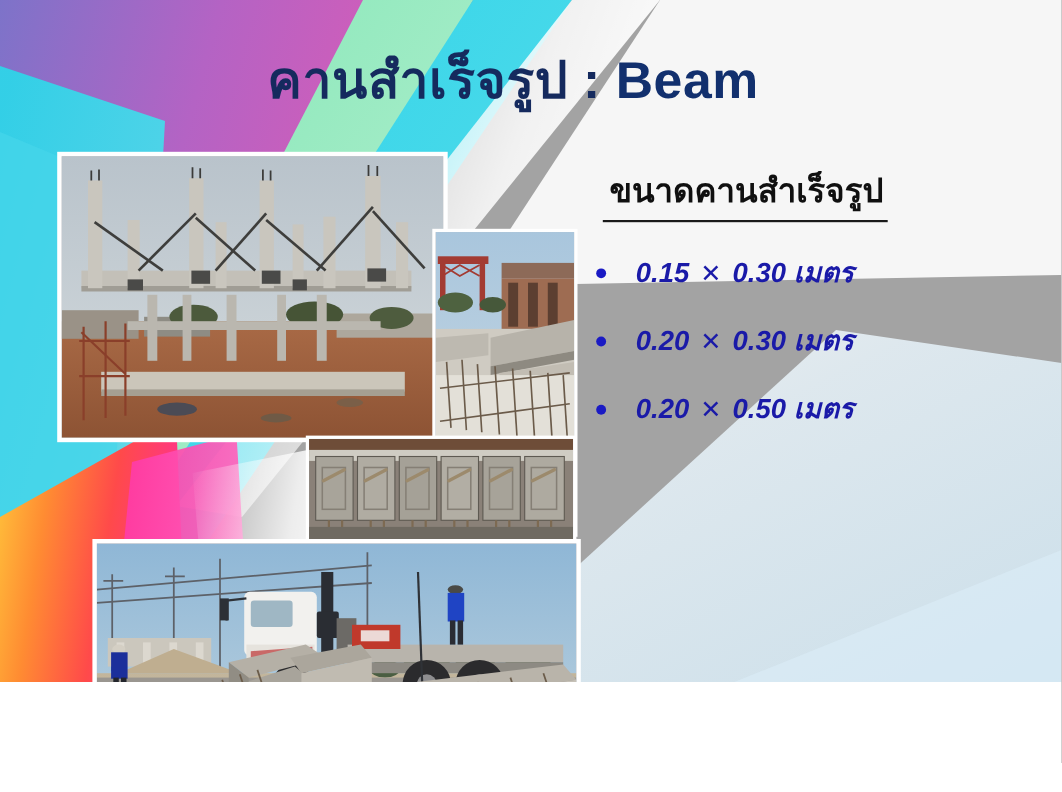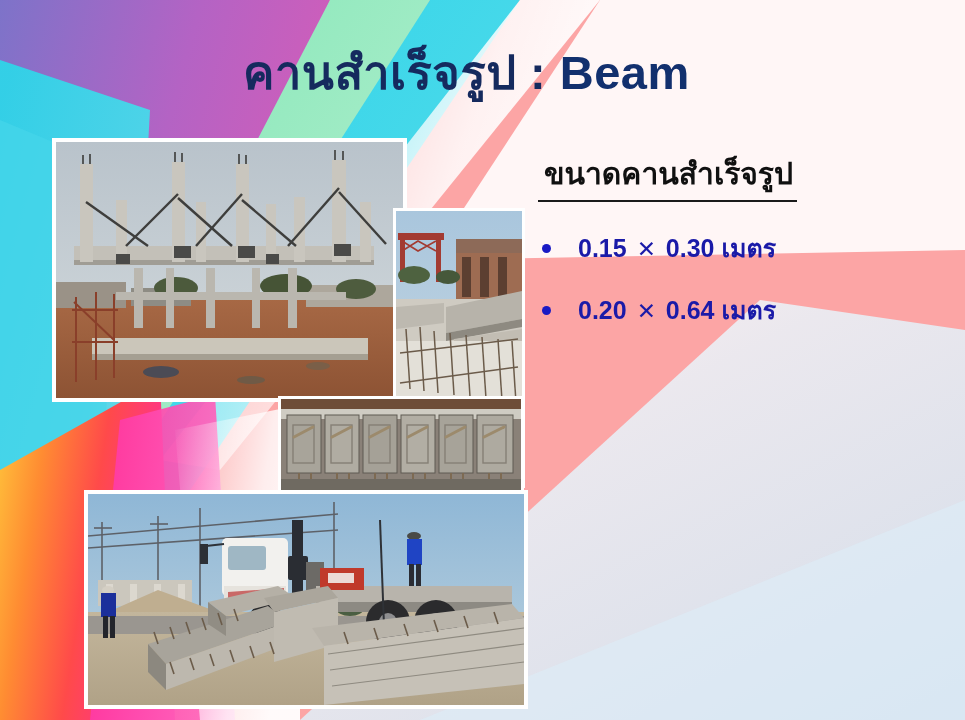--- a/index.html
+++ b/index.html
@@ -2,46 +2,46 @@
 <html><head>
 <meta charset="utf-8">
 <style>
   html,body{margin:0;padding:0;}
   body{
     width:965px;height:720px;overflow:hidden;
     font-family:"Liberation Sans","DejaVu Sans",sans-serif;
     background:#ffffff;
   }
   .slide{
-    position:relative;width:965px;height:720px;overflow:hidden;
-    background:#fca5a5;
+    position:relative;width:965px;height:620px;overflow:hidden;
+    background:#a3a3a3;
   }
 
   
   .bg-layer{position:absolute;inset:0;overflow:hidden;}
   .bg-svg{position:absolute;left:0;top:0;width:965px;height:720px;}
 
   
   .title{
     position:absolute;left:243px;top:48px;
     font-size:47px;line-height:1.05;font-weight:bold;
     color:#152a5e;letter-spacing:0.5px;white-space:nowrap;
   }
   .title .beam{color:#12306e;}
 
   
   .right-col{position:absolute;left:520px;top:150px;width:440px;}
   .subhead{
     display:inline-block;
     font-size:30px;font-weight:bold;color:#101010;
     border-bottom:2.5px solid #1a1a1a;
-    padding:0 4px 3px 6px;margin-left:18px;
+    padding:0 4px 3px 6px;margin-left:28px;
     white-space:nowrap;
   }
-  .bullet-list{list-style:none;margin:22px 0 0 0;padding:0;}
+  .bullet-list{list-style:none;margin:22px 0 0 0;padding:0;font-style:italic;}
   .bullet-item{
     position:relative;
     font-size:25px;color:#1a1aa8;font-weight:bold;
     padding-left:58px;height:62px;line-height:48px;
     white-space:nowrap;
   }
   .bullet-dot{
     position:absolute;left:22px;top:20px;
     width:9px;height:9px;border-radius:50%;background:#1a1ac4;
   }
@@ -485,19 +485,26 @@
         <span class="bullet-dot"></span>
         <span>0.15</span>
         <span class="x">✕</span>
         <span>0.30</span>
         <span>เมตร</span>
       </li>
       <li class="bullet-item">
         <span class="bullet-dot"></span>
         <span>0.20</span>
         <span class="x">✕</span>
-        <span>0.64</span>
+        <span>0.30</span>
+        <span>เมตร</span>
+      </li>
+      <li class="bullet-item">
+        <span class="bullet-dot"></span>
+        <span>0.20</span>
+        <span class="x">✕</span>
+        <span>0.50</span>
         <span>เมตร</span>
       </li>
     </ul>
   </div>
 
 </div>
 
 </body></html>

